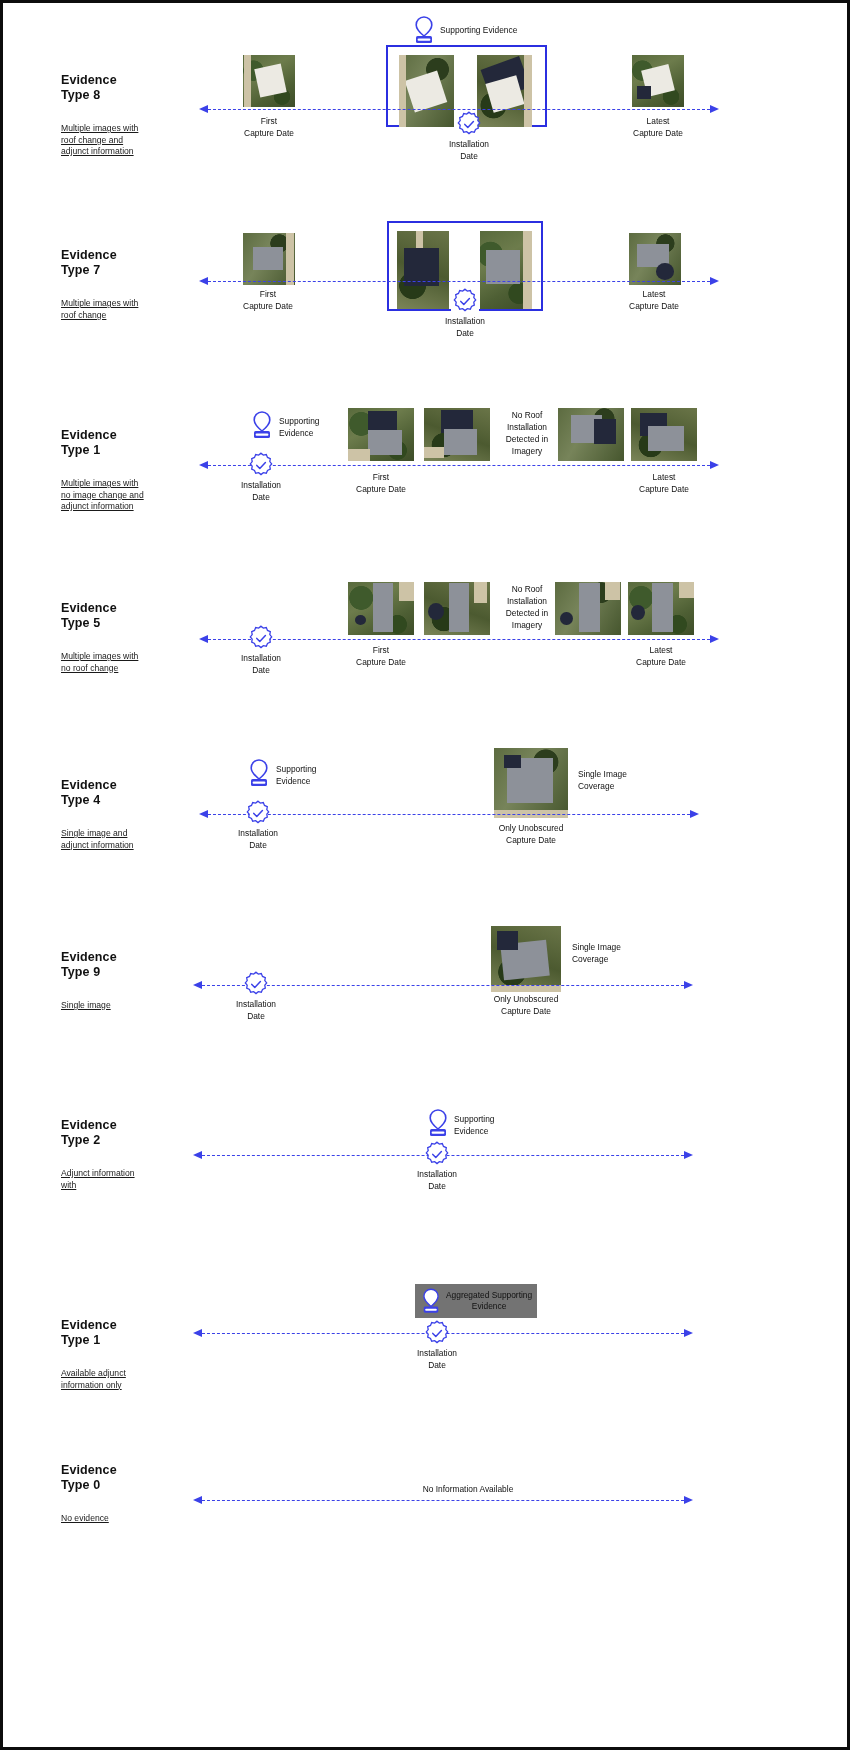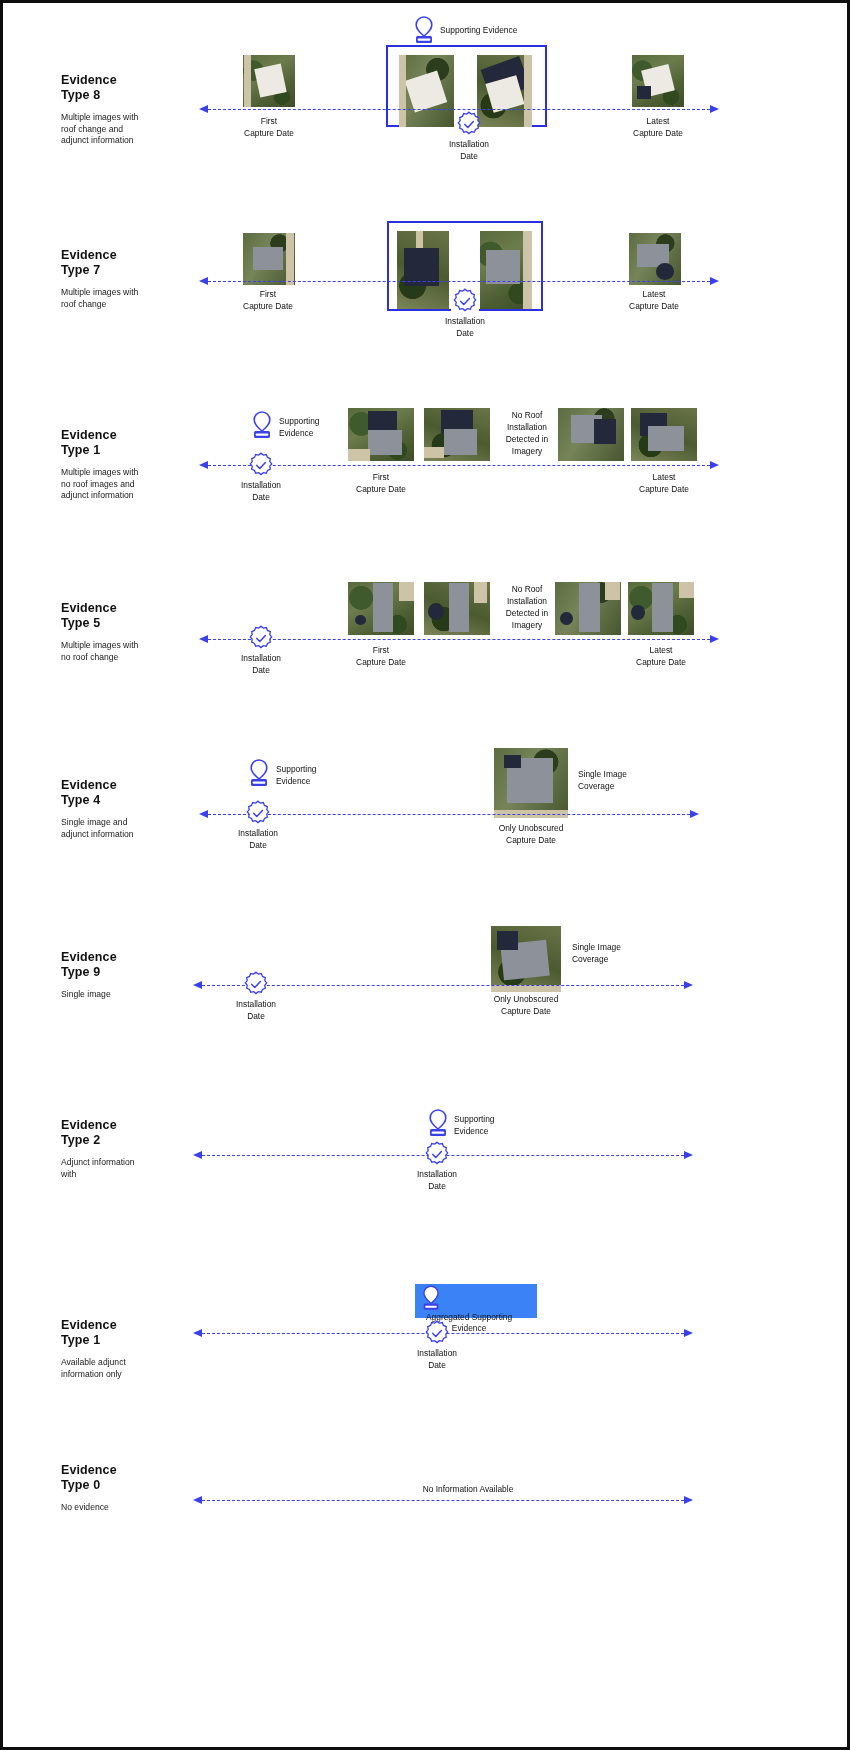--- a/index.html
+++ b/index.html
@@ -17,22 +17,22 @@
   }
   .row { position: absolute; left: 0; width: 850px; }
 
   
   .label-block { position: absolute; left: 58px; width: 130px; }
   .label-title {
     font-size: 12.5px; font-weight: 700; color: #111; line-height: 15px;
     letter-spacing: .1px;
   }
   .label-desc {
-    margin-top: 9px;
-    font-size: 8.6px; color: #1a1a1a; line-height: 11.5px;
+    margin-top: 20px;
+    font-size: 8.6px; color: #1a1a1a; line-height: 11.5px; text-decoration: underline;
   }
 
   
   .timeline { position: absolute; height: 2px; }
   .tl-line {
     position: absolute; left: 9px; right: 9px; top: 0; height: 0;
     border-top: 1.6px dashed #3b41e8;
   }
   .tl-arrow { position: absolute; top: -4px; width: 0; height: 0; }
   .tl-arrow.left  { left: 0;  border-top: 4.5px solid transparent; border-bottom: 4.5px solid transparent; border-right: 9px solid #3b41e8; }
@@ -66,22 +66,22 @@
     border: 2px solid #2b2fe0;
   }
   .bracket.open-bottom { border-bottom: none; }
   .bracket-bl, .bracket-br {
     position: absolute; bottom: -2px; height: 2px; background: #2b2fe0;
   }
 
   
   .agg-box {
     position: absolute;
-    background: #3b82f6;
-    display: flex; align-items: flex-start; flex-direction: column;
+    background: #737373;
+    display: flex; align-items: center;
   }
   .agg-text { font-size: 8.4px; color: #111; line-height: 11px; }
 
   
   .sat-a { background:
       radial-gradient(circle at 20% 30%, #3f5a2c 0 18%, transparent 19%),
       radial-gradient(circle at 75% 80%, #31491f 0 14%, transparent 15%),
       linear-gradient(150deg, #586a3c 0%, #6d7c4c 35%, #4e5f34 70%, #3d4d28 100%); }
   .sat-b { background:
       radial-gradient(circle at 70% 20%, #2c3d1d 0 16%, transparent 17%),
@@ -240,21 +240,21 @@
   </div>
 
   <div class="row" style="top:380px;height:195px;">
     <div class="label-block" style="top:45px;">
       <div class="label-title">
         <div>Evidence</div>
         <div>Type 1</div>
       </div>
       <div class="label-desc">
         <div>Multiple images with</div>
-        <div>no roof images and</div>
+        <div>no image change and</div>
         <div>adjunct information</div>
       </div>
     </div>
 
     <div class="pin" style="left:248px;top:27px;">
       <svg viewBox="0 0 22 30" aria-hidden="true">
         <path d="M11 2 C6.6 2 3.2 5.5 3.2 9.9 C3.2 14.6 11 21 11 21 C11 21 18.8 14.6 18.8 9.9 C18.8 5.5 15.4 2 11 2 Z" fill="#ffffff" stroke="#3b41e8" stroke-width="1.6"></path>
         <rect x="3" y="21" width="16" height="7" rx="1.6" fill="#3b41e8"></rect>
         <rect x="4.6" y="23.6" width="12.8" height="2.1" rx="1" fill="#ffffff"></rect>
       </svg>

